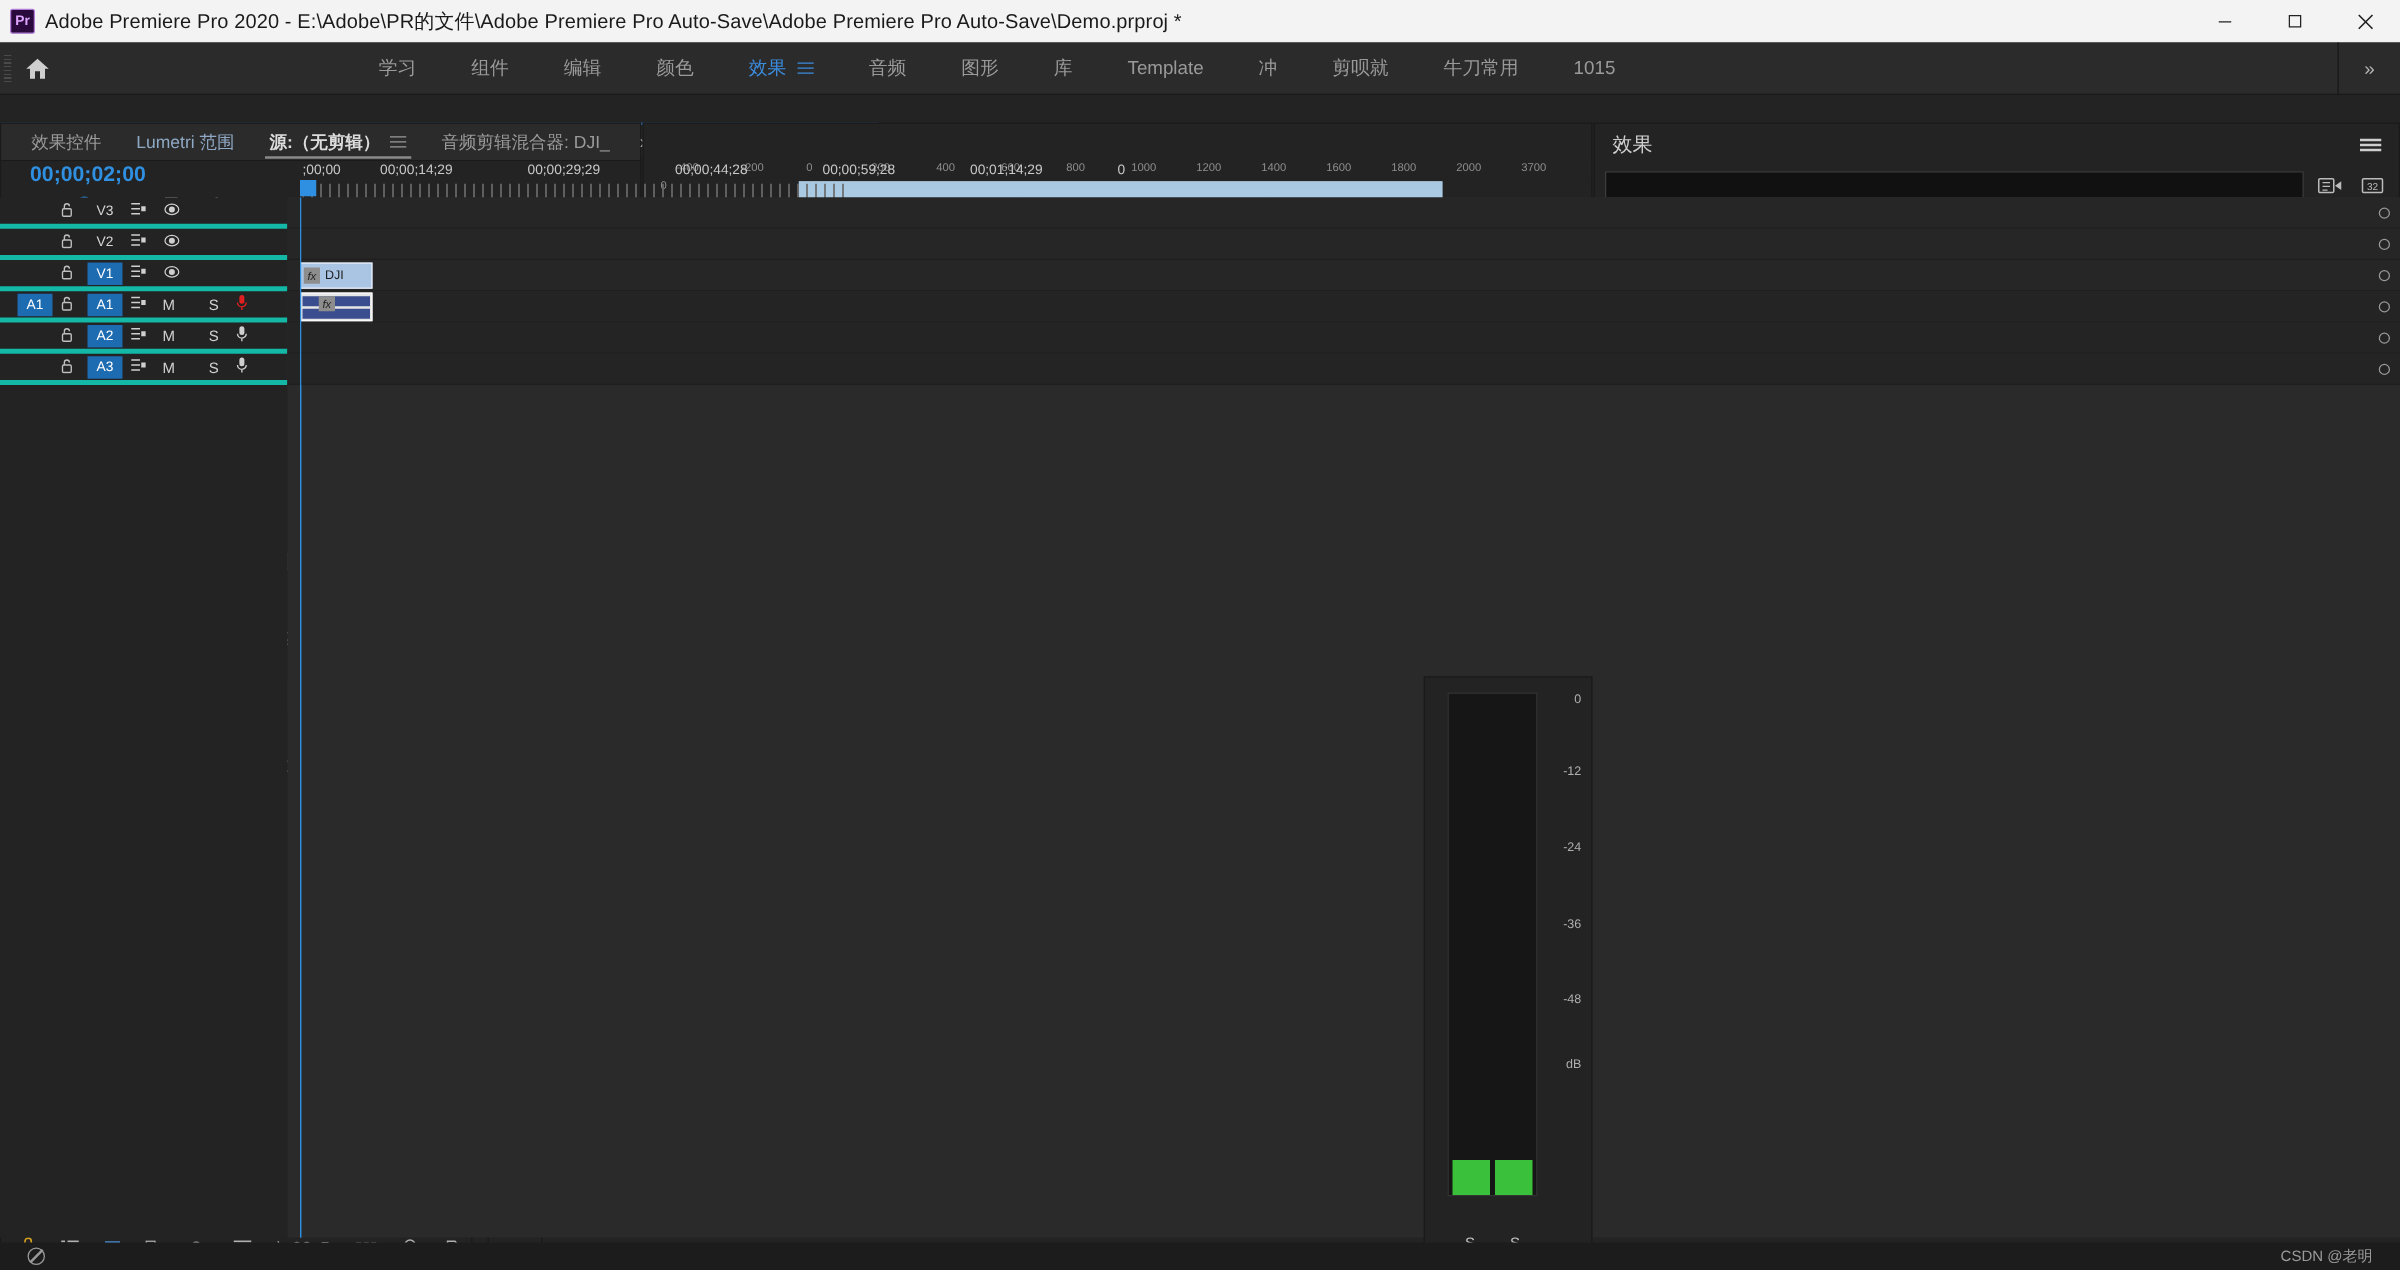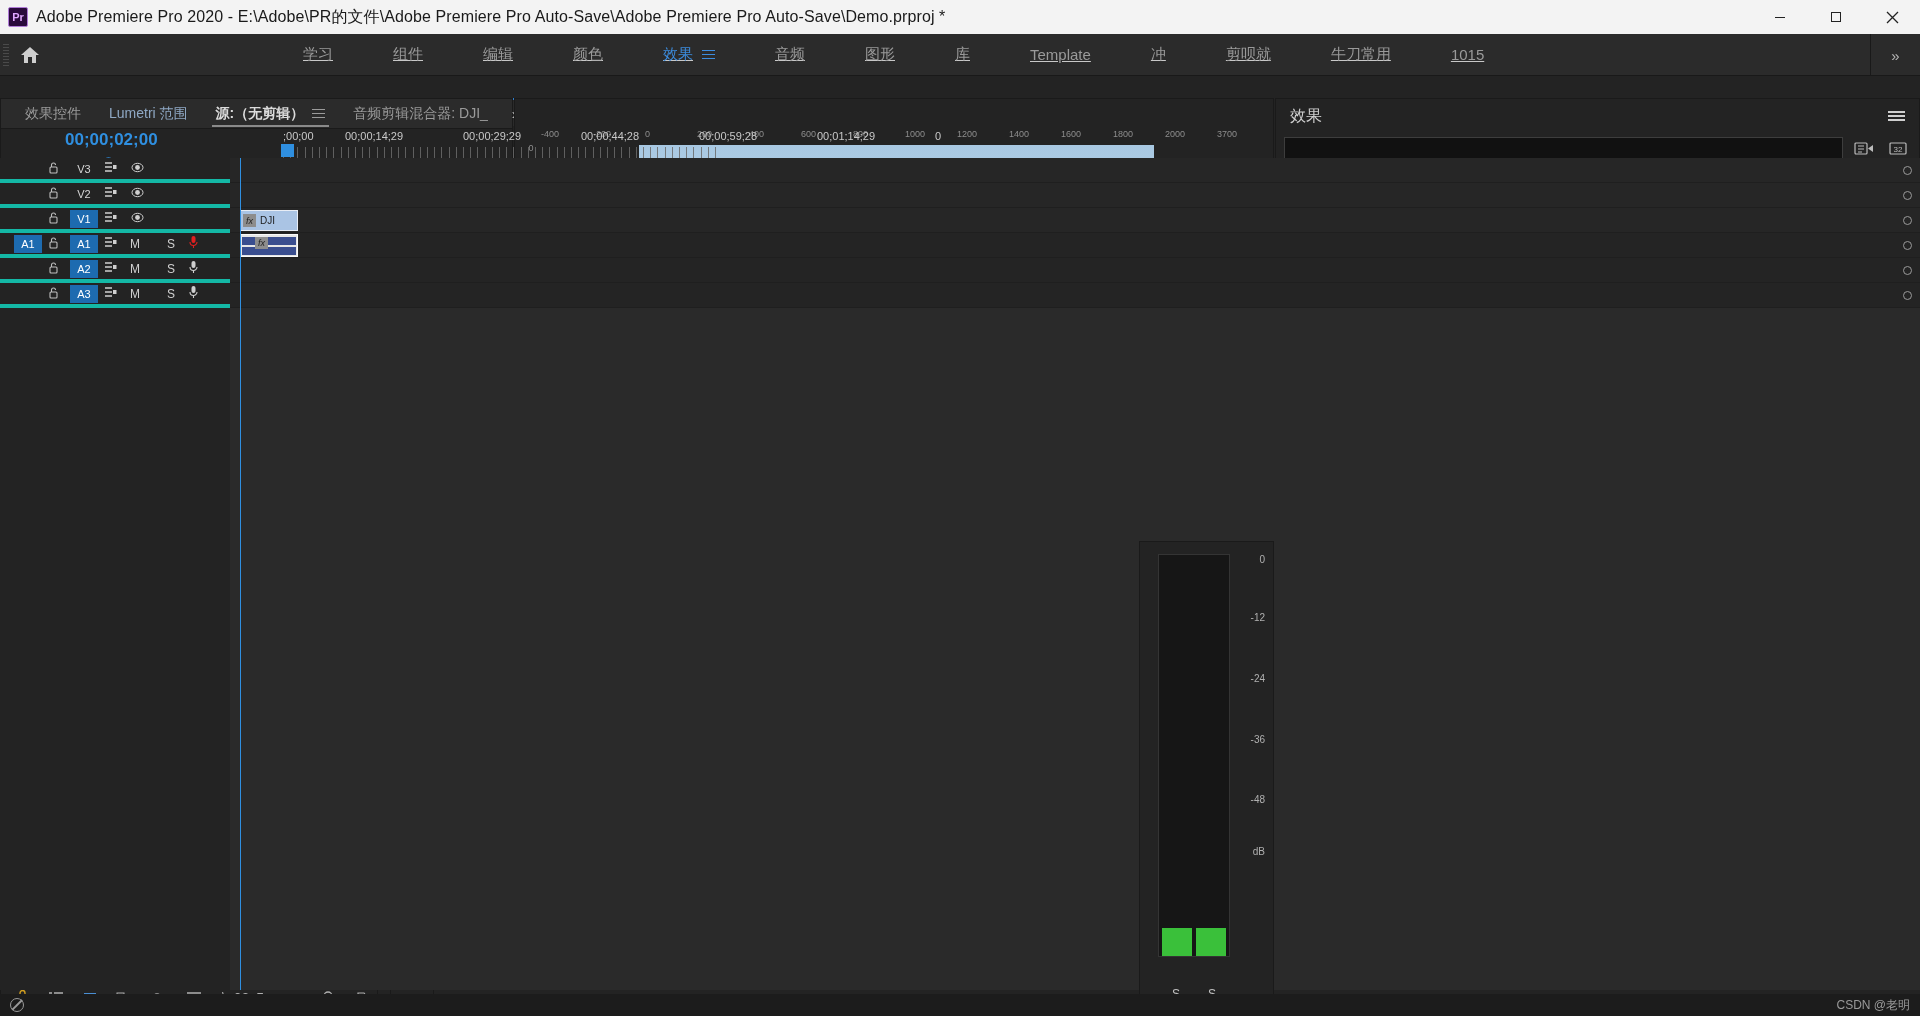--- a/index.html
+++ b/index.html
@@ -34,31 +34,31 @@
   .menubar { height:22px; background:#f3f3f3; display:flex; align-items:center;
              padding-left:8px; gap:3px; }
   .menu-item { font-size:14px; color:#1a1a1a; padding:1px 9px; white-space:nowrap;}
 
   
   .wsbar { height:42px; background:#2b2b2b; display:flex; align-items:center;
            border-bottom:1px solid #191919; position:relative; }
   .ws-grip { width:6px; height:22px; margin-left:3px;
              background:repeating-linear-gradient(to bottom,#4a4a4a 0 1px,transparent 1px 3px); }
   .home-icon { width:42px; display:flex; align-items:center; justify-content:center; }
-  .ws-tabs { display:flex; align-items:flex-end; margin-left:230px; gap:16px;text-decoration:underline; }
+  .ws-tabs { display:flex; align-items:flex-end; margin-left:230px; gap:0; }
   .ws-tab { padding:0 22px; height:42px; display:flex; align-items:center;
             font-size:15px; color:#9a9a9a; white-space:nowrap; }
   .ws-tab.active { color:#3c8cde; }
   .ws-tab .hamb { margin-left:9px; }
   .ws-right { position:absolute; right:0; top:0; height:42px; width:50px;
               display:flex; align-items:center; justify-content:center;
               border-left:1px solid #191919; color:#b5b5b5; font-size:15px;}
 
   
-  .body-area { position:absolute; top:98px; left:0; width:1920px; height:918px;padding-left:41px; }
+  .body-area { position:absolute; top:98px; left:0; width:1920px; height:918px; }
 
   .panel { position:absolute; background:#232323; border:1px solid #1a1a1a; }
   .panel-tabs { height:30px; display:flex; align-items:center; background:#2b2b2b;
                 padding-left:10px; gap:0; border-bottom:1px solid #1a1a1a;}
   .ptab { font-size:14px; color:#9b9b9b; padding:0 14px; height:30px;
           display:flex; align-items:center; white-space:nowrap; position:relative;}
   .ptab.active { color:#dcdcdc;font-weight:bold; }
   .ptab.active::after{content:"";position:absolute;left:10px;right:10px;bottom:2px;height:2px;background:#8a8a8a;}
   .ptab .hamb { margin-left:8px; color:#9b9b9b;}
   .ptab.lumetri { color:#8fa8c4; }
@@ -232,21 +232,21 @@
              font-size:10px; color:#b0b0b0;}
   .am-scale span{ position:absolute; right:0;}
   .am-bars{ position:absolute; left:18px; top:12px; width:72px; bottom:58px;
             background:#161616; border:1px solid #343434;}
   .am-bar{ position:absolute; bottom:0; width:30px; background:#3ac03a;}
   .am-sbtns{ position:absolute; bottom:14px; left:18px; width:72px; display:flex;
              justify-content:space-around; font-size:12px; color:#c0c0c0;}
 
   
   .statusbar{ position:absolute; bottom:0; left:0; width:1920px; height:22px;
-              background:#1c1c1c; display:flex; align-items:center; padding:0 10px;
+              background:#1c1c1c; display:flex; align-items:center; padding:0 22px;
               font-size:12px; color:#8c8c8c; }
   .status-right{ margin-left:auto; color:#9a9a9a; font-size:12px;}
   .no-entry{ width:14px;height:14px;border:1.5px solid #9a9a9a;border-radius:50%;position:relative;}
   .no-entry::after{content:"";position:absolute;left:-1px;top:5px;width:14px;height:1.5px;
                    background:#9a9a9a;transform:rotate(-45deg);}
 </style>
 </head>
 <body>
 
 <div class="app">

